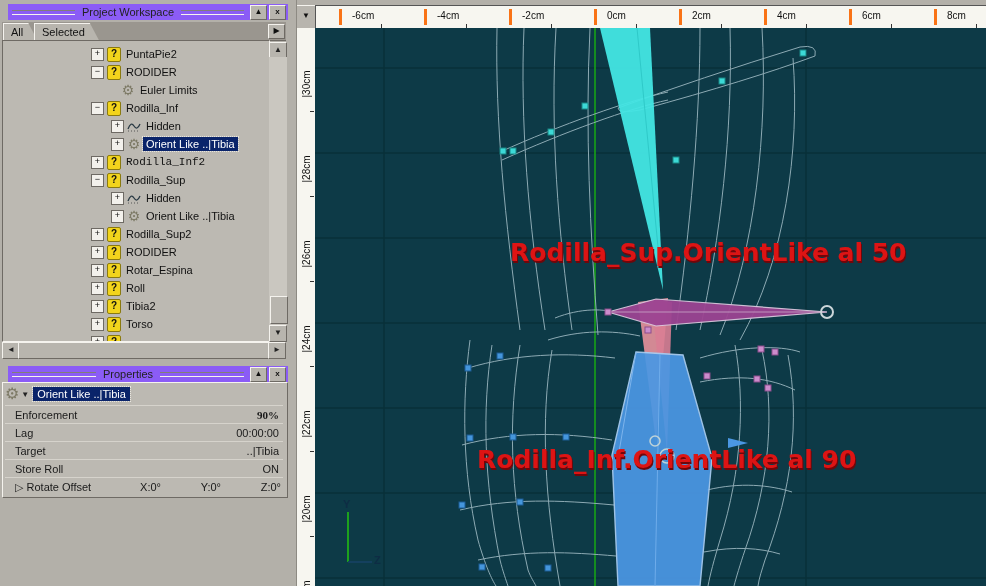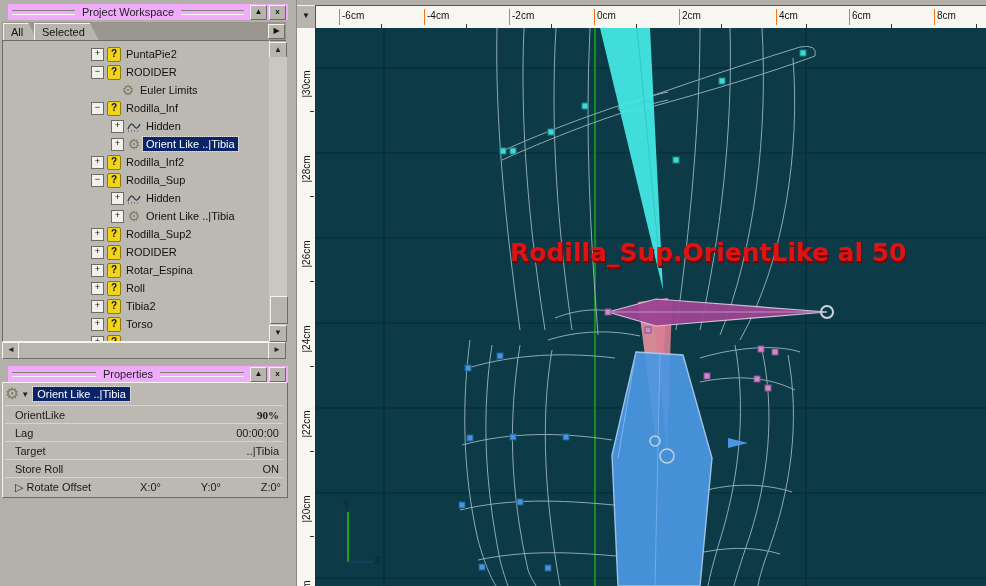--- a/index.html
+++ b/index.html
@@ -1,20 +1,20 @@
 <!DOCTYPE html>
 <html><head>
 <meta charset="utf-8">
 <style>
   html,body{margin:0;padding:0;background:#888;}
   #app{position:relative;width:986px;height:586px;background:#b3b0a9;overflow:hidden;
        font-family:"Liberation Sans",sans-serif;font-size:11px;color:#111;}
   .abs{position:absolute;}
   .sunken{border:1px solid;border-color:#6e6a64 #f5f3ee #f5f3ee #6e6a64;}
-  .titlebar{position:absolute;left:0;right:0;height:16px;display:flex;align-items:center;background:#f0abfc;margin-left:8px;}
+  .titlebar{position:absolute;left:0;right:0;height:16px;display:flex;align-items:center;background:#8b5cf6;margin-left:8px;}
   .groove{flex:1;height:3px;border-top:1px solid #827e78;border-bottom:1px solid #f6f4ef;margin:0 4px;}
   .tb-title{padding:0 3px;white-space:nowrap;font-size:11px;color:#222;}
   .tb-btn{width:15px;height:13px;margin-left:2px;font-size:8px;line-height:11px;text-align:center;
           background:#b8b5ae;border:1px solid;border-color:#f5f3ee #6e6a64 #6e6a64 #f5f3ee;color:#111;cursor:pointer;}
   
   #tabbar{left:2px;top:22px;width:284px;height:18px;background:#9a968f;border-bottom:1px solid #6e6a64;}
   .tab{position:absolute;top:1px;height:16px;line-height:16px;padding:0 14px 0 7px;background:#b8b5ae;color:#111;
        clip-path:polygon(0 0,calc(100% - 9px) 0,100% 100%,0 100%);border-top:1px solid #f5f3ee;border-left:1px solid #f5f3ee;}
   #tree{left:2px;top:40px;width:266px;height:300px;background:#bcb9b2;overflow:hidden;}
   .trow{position:absolute;left:0;height:18px;width:100%;display:flex;align-items:center;white-space:nowrap;}
@@ -39,21 +39,21 @@
   .phead-label{background:#0a246a;color:#fff;padding:0 4px;height:14px;line-height:14px;outline:1px dotted #e8e6e0;}
   .prow{position:absolute;left:2px;width:278px;height:18px;border-top:1px solid #d6d3cc;display:flex;align-items:center;}
   .prow .plabel{margin-left:10px;color:#1a1a1a;}
   .prow .pvalue{position:absolute;right:4px;color:#1a1a1a;}
   .prow .pvalue.b{font-weight:bold;font-family:Liberation Serif, serif;}
   .pvx{position:absolute;color:#1a1a1a;}
   
   #corner-btn{left:296px;top:5px;width:18px;height:22px;background:#b8b5ae;border:1px solid;
               border-color:#f5f3ee #6e6a64 #6e6a64 #f5f3ee;font-size:8px;text-align:center;line-height:20px;color:#111;cursor:pointer;}
   #hruler{left:315px;top:5px;width:671px;height:23px;background:#f7f6f0;border:1px solid #555;overflow:hidden;}
-  .hlab{position:absolute;top:3px;border-left:1px solid #f97316;padding-left:2px;font-size:10px;color:#111;height:16px;line-height:14px;}
+  .hlab{position:absolute;top:3px;border-left:3px solid #f97316;padding-left:10px;font-size:10px;color:#111;height:16px;line-height:14px;}
   .htick{position:absolute;bottom:1px;width:1px;height:4px;background:#333;}
   #vruler{left:296px;top:28px;width:18px;height:558px;background:#f7f6f0;border-left:1px solid #555;border-right:1px solid #555;overflow:hidden;}
   .vlab{position:absolute;left:-14px;width:46px;text-align:left;font-size:10px;color:#111;
         transform:rotate(-90deg);transform-origin:center;white-space:nowrap;}
   .vtick{position:absolute;right:1px;width:4px;height:1px;background:#333;}
   #canvas{left:315px;top:28px;width:671px;height:558px;background:#0d3a47;overflow:hidden;}
   .annot{position:absolute;color:#dd1414;font-weight:bold;font-size:25px;letter-spacing:0px;
          text-shadow:1px 2px 0 #70060a;white-space:nowrap;font-family:"DejaVu Sans",sans-serif;}
   .axis-lab{position:absolute;color:#0e2c44;font-weight:bold;font-size:11px;}
 </style>
@@ -120,21 +120,21 @@
           <span class="ticon" style="left: 124px;">
             <span class="gear">⚙</span>
           </span>
           <span class="tlabel" style="left: 140px;">Orient Like ..|Tibia</span>
         </div>
         <div class="trow" style="top: 112px;">
           <span class="pmbox" style="left: 88px;">+</span>
           <span class="ticon" style="left: 104px;">
             <span class="qicon">?</span>
           </span>
-          <span class="tlabel" style="left: 120px;">Rodilla_Inf2</span>
+          <span class="tlabel" style="left: 120px; font-family: Liberation Mono, monospace;">Rodilla_Inf2</span>
         </div>
         <div class="trow" style="top: 130px;">
           <span class="pmbox" style="left: 88px;">−</span>
           <span class="ticon" style="left: 104px;">
             <span class="qicon">?</span>
           </span>
           <span class="tlabel" style="left: 120px;">Rodilla_Sup</span>
         </div>
         <div class="trow" style="top: 148px;">
           <span class="pmbox" style="left: 108px;">+</span>
@@ -223,21 +223,21 @@
       <span class="tb-btn" style="margin-right:2px;font-weight:bold;">x</span>
     </div>
     <div id="prop-box">
       <div id="prop-head">
         <span class="gear" style="font-size:16px;margin-right:2px;">⚙</span>
         <span style="font-size:8px;color:#222;margin-right:4px;">▼</span>
         <span class="phead-label">Orient Like ..|Tibia</span>
       </div>
       <div id="prop-rows">
           <div class="prow" style="top: 22px;">
-            <span class="plabel">OrientLike</span>
+            <span class="plabel">Enforcement</span>
             <span class="pvalue b">90%</span>
           </div>
           <div class="prow" style="top: 40px;">
             <span class="plabel">Lag</span>
             <span class="pvalue">00:00:00</span>
           </div>
           <div class="prow" style="top: 58px;">
             <span class="plabel">Target</span>
             <span class="pvalue">..|Tibia</span>
           </div>
@@ -261,21 +261,21 @@
       <span class="hlab" style="left: 23px;">-6cm</span>
       <span class="htick" style="left: 65px;"></span>
       <span class="hlab" style="left: 108px;">-4cm</span>
       <span class="htick" style="left: 150px;"></span>
       <span class="hlab" style="left: 193px;">-2cm</span>
       <span class="htick" style="left: 235px;"></span>
       <span class="hlab" style="left: 278px;">0cm</span>
       <span class="htick" style="left: 320px;"></span>
       <span class="hlab" style="left: 363px;">2cm</span>
       <span class="htick" style="left: 405px;"></span>
-      <span class="hlab" style="left: 460px;">4cm</span>
+      <span class="hlab" style="left: 448px;">4cm</span>
       <span class="htick" style="left: 490px;"></span>
       <span class="hlab" style="left: 533px;">6cm</span>
       <span class="htick" style="left: 575px;"></span>
       <span class="hlab" style="left: 618px;">8cm</span>
       <span class="htick" style="left: 660px;"></span>
     </div>
   <div class="abs" id="vruler">
       <span class="vlab" style="top: 41px;">|30cm</span>
       <span class="vtick" style="top: 83px;"></span>
       <span class="vlab" style="top: 126px;">|28cm</span>
@@ -390,16 +390,17 @@
       <g>
         <line x1="33" y1="484" x2="33" y2="534" stroke="#1da11d" stroke-width="2"></line>
         <line x1="33" y1="534" x2="57" y2="534" stroke="#14405e" stroke-width="2"></line>
       </g>
     </svg>
 
     <span class="axis-lab" style="left:28px;top:470px;">Y</span>
     <span class="axis-lab" style="left:59px;top:526px;">Z</span>
 
     <div class="annot" style="left:195px;top:210px;">Rodilla_Sup.OrientLike al 50</div>
+    <div class="annot" style="left:162px;top:417px;">Rodilla_Inf.OrientLike al 90</div>
   </div>
 
   <div class="abs" style="left:288px;top:0;width:8px;height:586px;background:#b3b0a9;border-right:1px solid #8d8a83;"></div>
 </div>
 
 </body></html>

